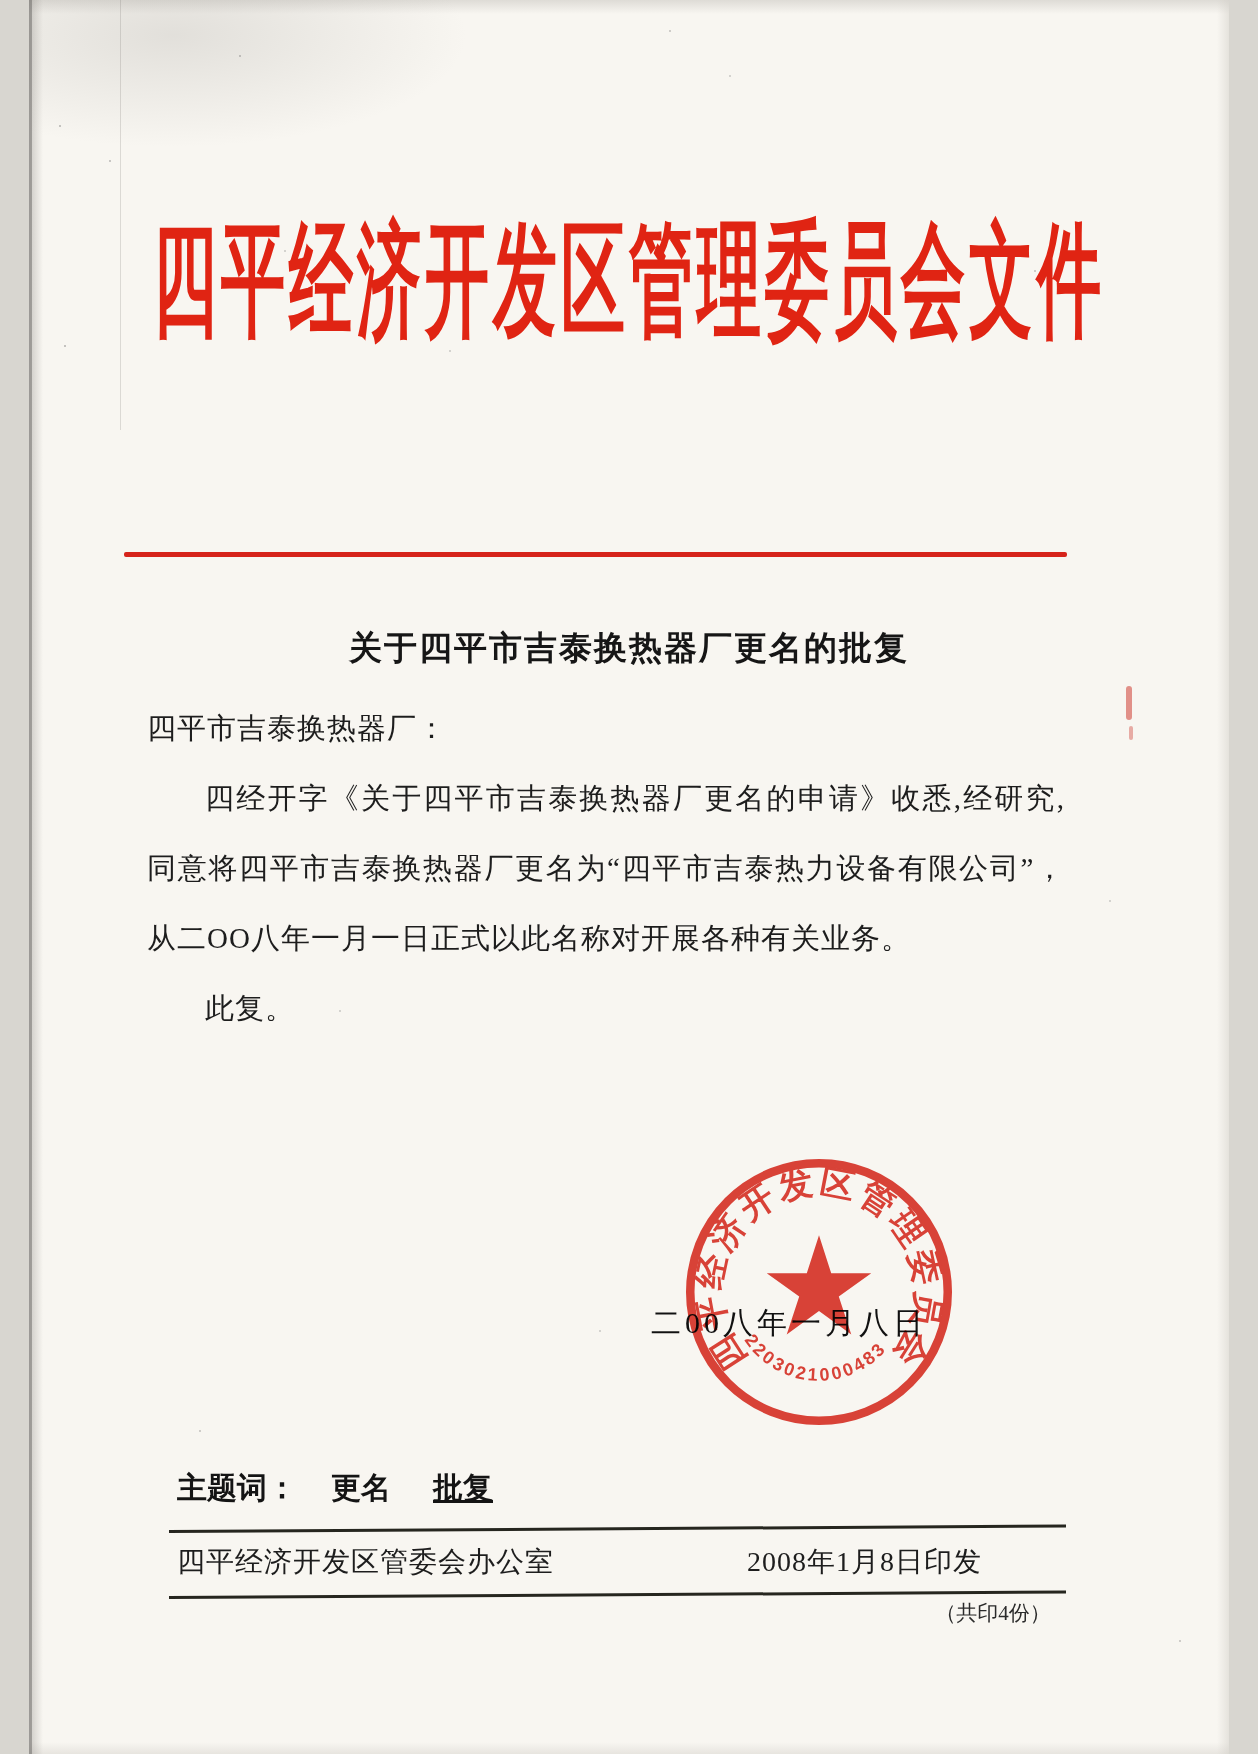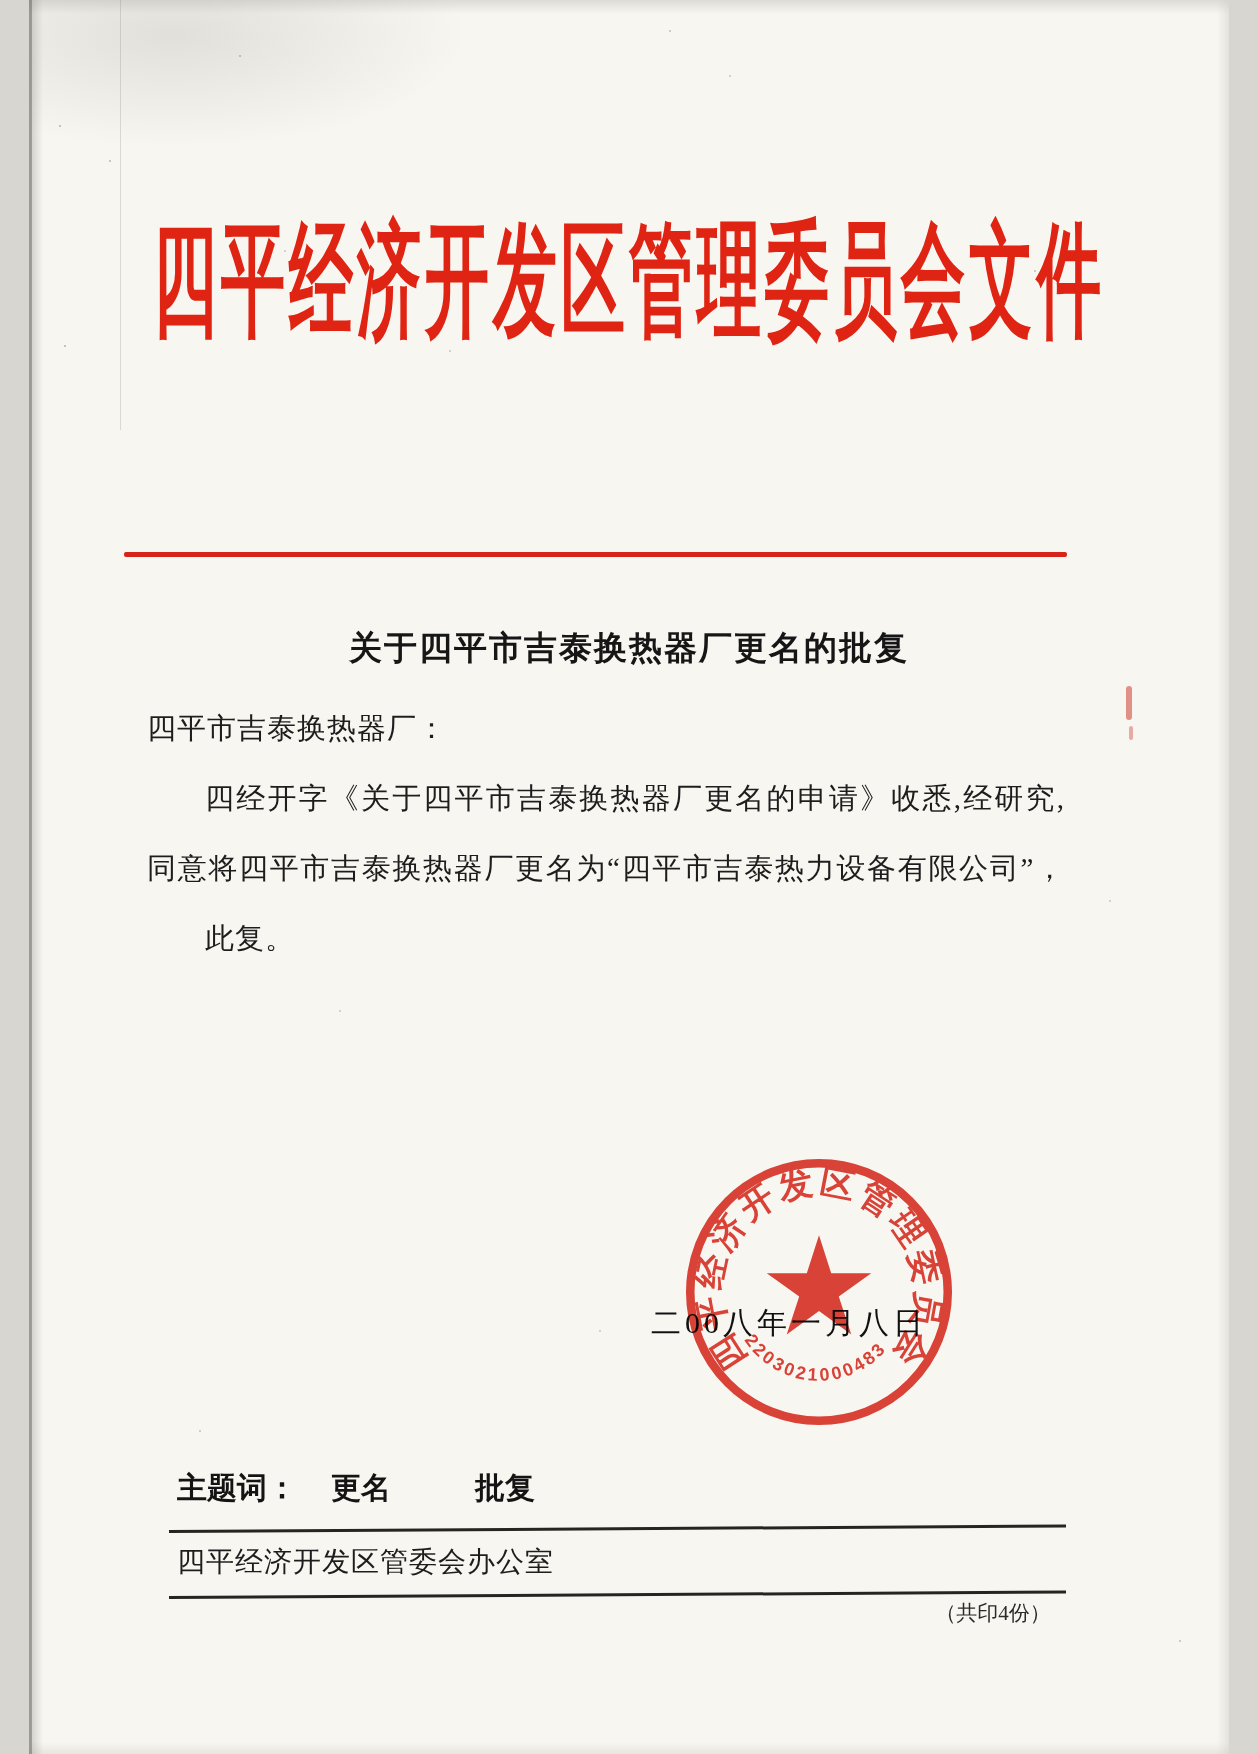--- a/index.html
+++ b/index.html
@@ -56,21 +56,21 @@
 
   .sign-date { position: absolute; left: 600px; top: 1303px; width: 320px; text-align: center;
     font-size: 30px; letter-spacing: 4px; color: #111; }
   .stamp { position: absolute; left: 648px; top: 1150px; width: 284px; height: 284px;
     mix-blend-mode: multiply; opacity: .93; }
 
   .footer-subject { position: absolute; left: 148px; top: 1468px;
     font-family: "Liberation Sans", "DejaVu Sans", sans-serif;
     font-weight: bold; font-size: 30px; color: #141414; }
   .footer-subject .term1 { margin-left: 34px; }
-  .footer-subject .term2 { margin-left: 84px; }
+  .footer-subject .term2 { margin-left: 42px; text-decoration: underline; }
   .footer-rule { position: absolute; left: 140px; width: 897px; height: 3px; background: #26261f;
     transform: rotate(-0.35deg); transform-origin: left center; }
   .rule-a { top: 1530px; }
   .rule-b { top: 1596px; }
   .footer-office { position: absolute; left: 148px; top: 1543px; font-size: 28px; letter-spacing: 1px; color: #1d1d1d; }
   .footer-printdate { position: absolute; left: 718px; top: 1543px; font-size: 28px; letter-spacing: 1px; color: #1d1d1d; }
   .footer-copies { position: absolute; left: 890px; top: 1599px; width: 148px; text-align: center;
     font-size: 21px; color: #2a2a2a; }
 </style>
 </head>
@@ -90,20 +90,21 @@
 
 
   <div class="red-rule"></div>
 
   <div class="doc-title">关于四平市吉泰换热器厂更名的批复</div>
 
   <div class="body-block">
     <div class="body-line">四平市吉泰换热器厂：</div>
     <div class="body-line justify indent">四经开字《关于四平市吉泰换热器厂更名的申请》收悉,经研究,</div>
     <div class="body-line justify">同意将四平市吉泰换热器厂更名为“四平市吉泰热力设备有限公司”，</div>
+    <div class="body-line">从二OO八年一月一日正式以此名称对开展各种有关业务。</div>
     <div class="body-line indent">此复。</div>
   </div>
 
   <div class="sign-date">二00八年一月八日</div>
 
   <svg class="stamp" viewBox="0 0 300 300" xmlns="http://www.w3.org/2000/svg">
     <defs>
       <path id="arcTop" d="M 77.2,222.8 A 103,103 0 1 1 222.8,222.8" fill="none"></path>
       <path id="arcBot" d="M 66,192 A 94,94 0 0 0 234,192" fill="none"></path>
     </defs>
@@ -117,18 +118,19 @@
     </text>
   </svg>
 
   <div class="footer-subject">
     <span>主题词：</span><span class="term1">更名</span><span class="term2">批复</span>
   </div>
 
   <div class="footer-rule rule-a"></div>
 
   <div class="footer-office">四平经济开发区管委会办公室</div>
+  <div class="footer-printdate">2008年1月8日印发</div>
 
   <div class="footer-rule rule-b"></div>
 
   <div class="footer-copies">（共印4份）</div>
 
 </div>
 
 </body></html>

